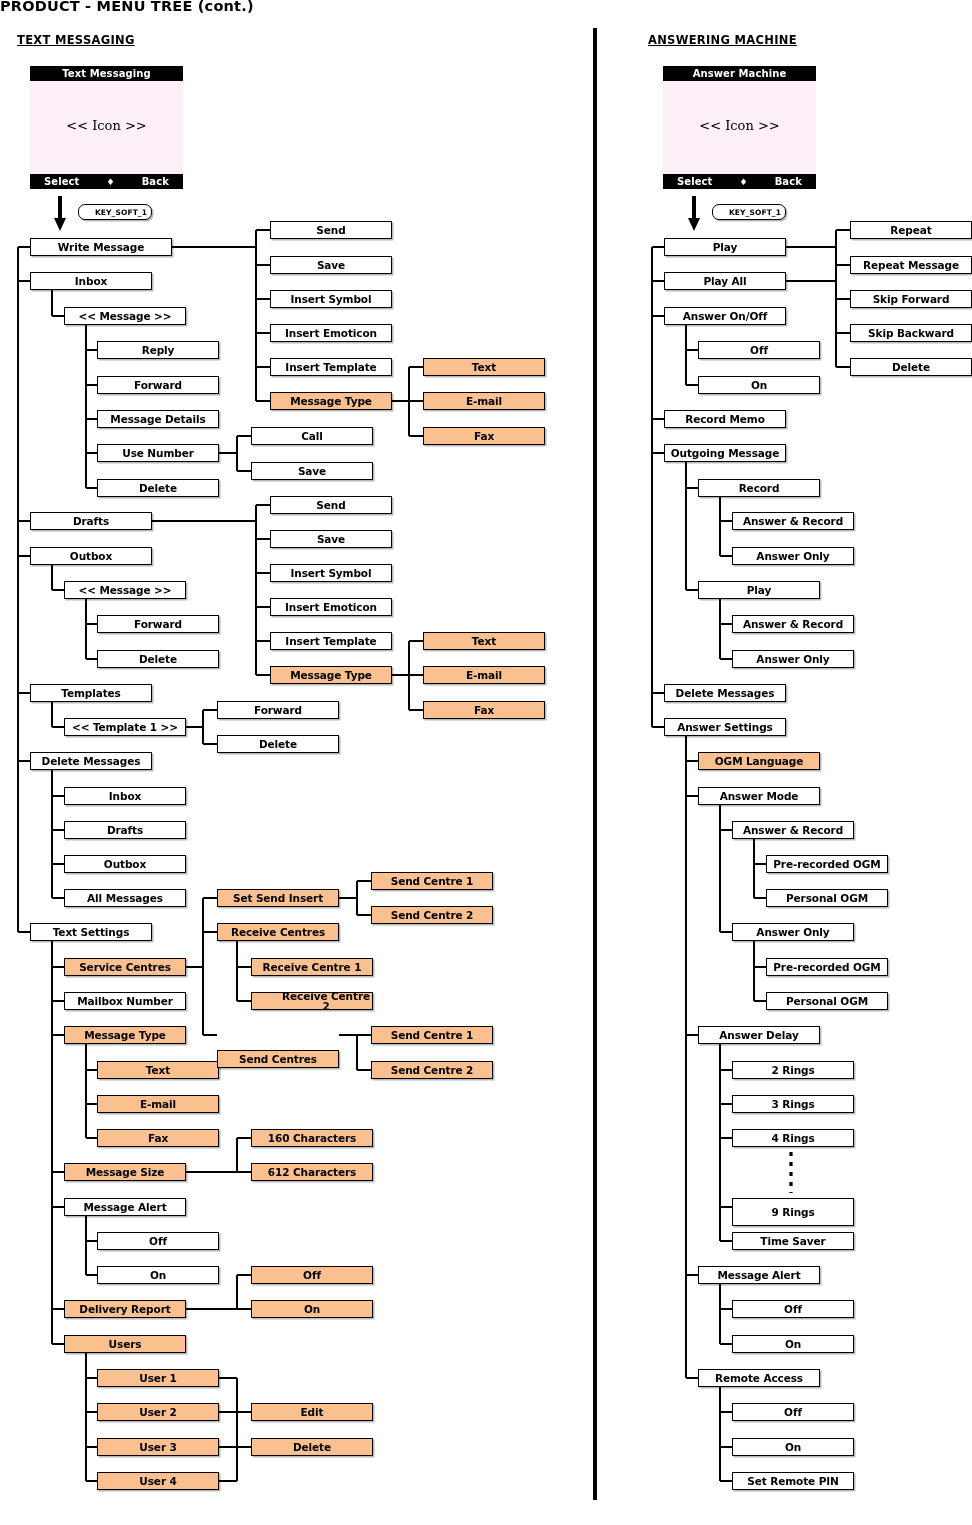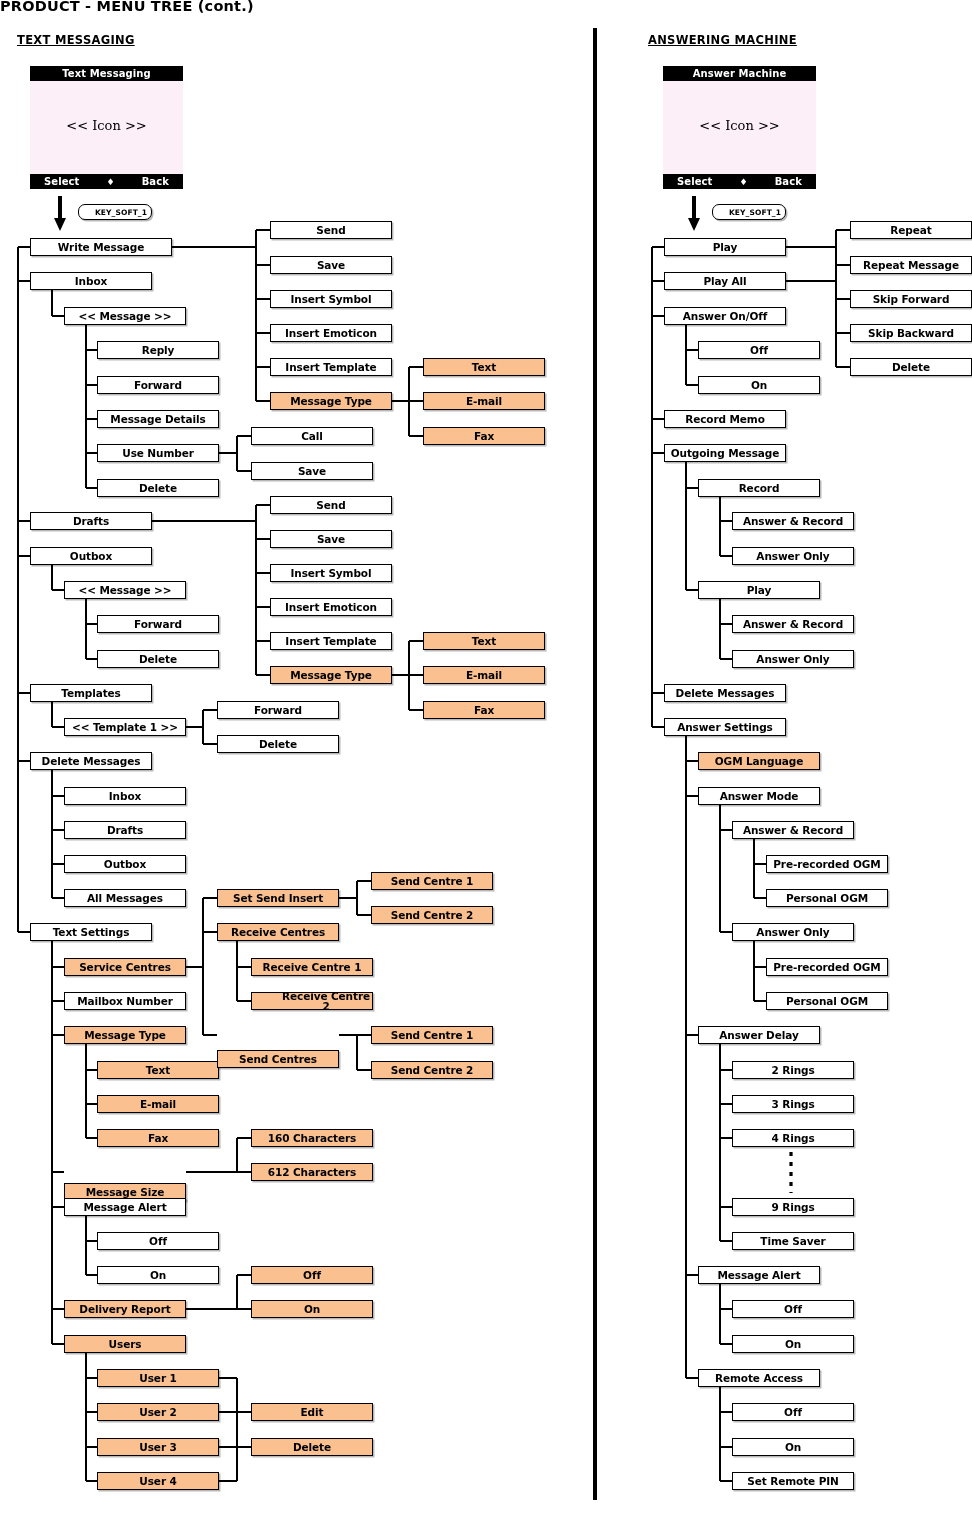--- a/index.html
+++ b/index.html
@@ -385,21 +385,21 @@
       <div class="node orange" style="left: 97px; top: 1129px; width: 122px; height: 18px;">Fax</div>
       <div class="node orange" style="left: 217px; top: 889px; width: 122px; height: 18px;">Set Send Insert</div>
       <div class="node orange" style="left: 217px; top: 923px; width: 122px; height: 18px;">Receive Centres</div>
       <div class="node orange" style="left: 251px; top: 958px; width: 122px; height: 18px;">Receive Centre 1</div>
       <div class="node orange" style="left: 251px; top: 992px; width: 122px; height: 18px; padding-left: 28px;">Receive Centre 2</div>
       <div class="node orange" style="left: 217px; top: 1026px; width: 122px; height: 18px; margin-top: 24px;">Send Centres</div>
       <div class="node orange" style="left: 371px; top: 872px; width: 122px; height: 18px;">Send Centre 1</div>
       <div class="node orange" style="left: 371px; top: 906px; width: 122px; height: 18px;">Send Centre 2</div>
       <div class="node orange" style="left: 371px; top: 1026px; width: 122px; height: 18px;">Send Centre 1</div>
       <div class="node orange" style="left: 371px; top: 1061px; width: 122px; height: 18px;">Send Centre 2</div>
-      <div class="node orange" style="left: 64px; top: 1163px; width: 122px; height: 18px; margin-top: 20px;">Message Size</div>
+      <div class="node orange" style="left: 64px; top: 1163px; width: 122px; height: 18px;">Message Size</div>
       <div class="node orange" style="left: 251px; top: 1129px; width: 122px; height: 18px;">160 Characters</div>
       <div class="node orange" style="left: 251px; top: 1163px; width: 122px; height: 18px;">612 Characters</div>
       <div class="node" style="left: 64px; top: 1198px; width: 122px; height: 18px;">Message Alert</div>
       <div class="node" style="left: 97px; top: 1232px; width: 122px; height: 18px;">Off</div>
       <div class="node" style="left: 97px; top: 1266px; width: 122px; height: 18px;">On</div>
       <div class="node orange" style="left: 64px; top: 1300px; width: 122px; height: 18px;">Delivery Report</div>
       <div class="node orange" style="left: 251px; top: 1266px; width: 122px; height: 18px;">Off</div>
       <div class="node orange" style="left: 251px; top: 1300px; width: 122px; height: 18px;">On</div>
       <div class="node orange" style="left: 64px; top: 1335px; width: 122px; height: 18px;">Users</div>
       <div class="node orange" style="left: 97px; top: 1369px; width: 122px; height: 18px;">User 1</div>
@@ -433,21 +433,21 @@
       <div class="node" style="left: 732px; top: 821px; width: 122px; height: 18px;">Answer &amp; Record</div>
       <div class="node" style="left: 766px; top: 855px; width: 122px; height: 18px;">Pre-recorded OGM</div>
       <div class="node" style="left: 766px; top: 889px; width: 122px; height: 18px;">Personal OGM</div>
       <div class="node" style="left: 732px; top: 923px; width: 122px; height: 18px;">Answer Only</div>
       <div class="node" style="left: 766px; top: 958px; width: 122px; height: 18px;">Pre-recorded OGM</div>
       <div class="node" style="left: 766px; top: 992px; width: 122px; height: 18px;">Personal OGM</div>
       <div class="node" style="left: 698px; top: 1026px; width: 122px; height: 18px;">Answer Delay</div>
       <div class="node" style="left: 732px; top: 1061px; width: 122px; height: 18px;">2 Rings</div>
       <div class="node" style="left: 732px; top: 1095px; width: 122px; height: 18px;">3 Rings</div>
       <div class="node" style="left: 732px; top: 1129px; width: 122px; height: 18px;">4 Rings</div>
-      <div class="node" style="left: 732px; top: 1198px; width: 122px; height: 18px;">9 Rings</div>
+      <div class="node" style="left: 732px; top: 1198px; width: 122px; height: 28px;">9 Rings</div>
       <div class="node" style="left: 732px; top: 1232px; width: 122px; height: 18px;">Time Saver</div>
       <div class="node" style="left: 698px; top: 1266px; width: 122px; height: 18px;">Message Alert</div>
       <div class="node" style="left: 732px; top: 1300px; width: 122px; height: 18px;">Off</div>
       <div class="node" style="left: 732px; top: 1335px; width: 122px; height: 18px;">On</div>
       <div class="node" style="left: 698px; top: 1369px; width: 122px; height: 18px;">Remote Access</div>
       <div class="node" style="left: 732px; top: 1403px; width: 122px; height: 18px;">Off</div>
       <div class="node" style="left: 732px; top: 1438px; width: 122px; height: 18px;">On</div>
       <div class="node" style="left: 732px; top: 1472px; width: 122px; height: 18px;">Set Remote PIN</div>
     </div>
 

